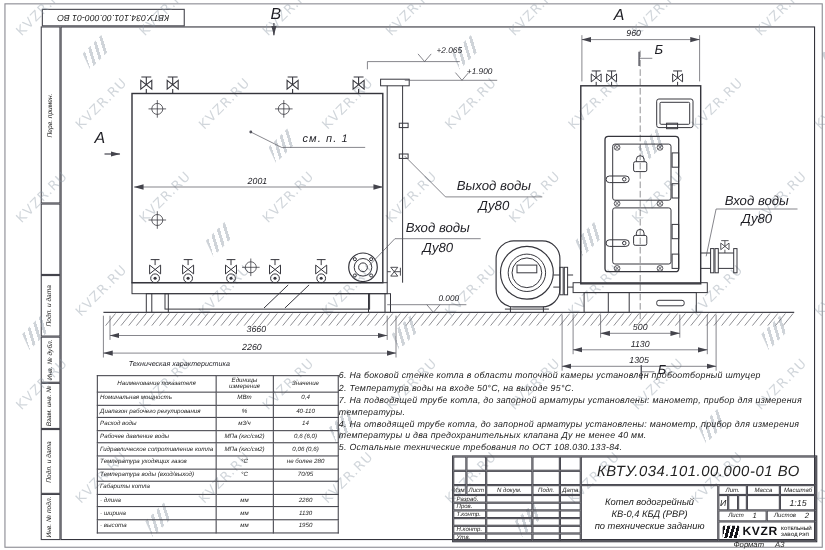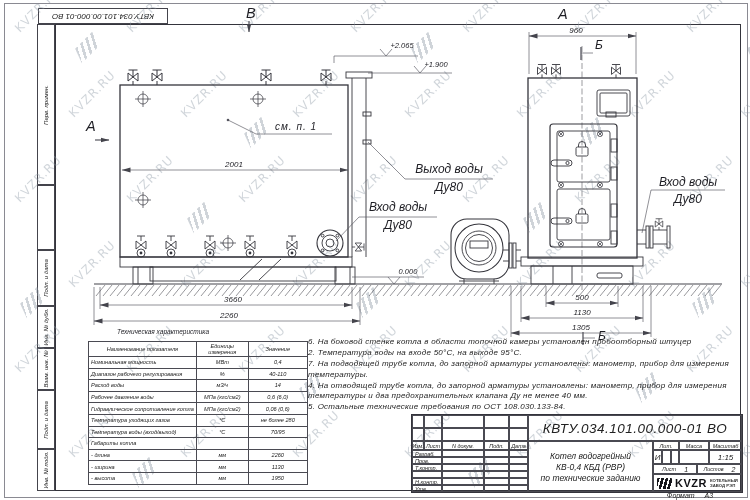--- a/index.html
+++ b/index.html
@@ -438,21 +438,21 @@
   <div class="t fs10 txtlayer" style="left:258px;top:122px;width:76px;text-align:center;letter-spacing:1px;">см. п. 1</div>
 
   <div class="t fs8 c txtlayer" style="left:212px;top:161px;width:44px;">2001</div>
   <div class="t fs8 c txtlayer" style="left:211px;top:296px;width:44px;">3660</div>
   <div class="t fs8 c txtlayer" style="left:205px;top:312px;width:48px;">2260</div>
   <div class="t fs8 c txtlayer" style="left:562px;top:27px;width:28px;">960</div>
   <div class="t fs8 c txtlayer" style="left:560px;top:294px;width:44px;">500</div>
   <div class="t fs8 c txtlayer" style="left:558px;top:309px;width:48px;">1130</div>
   <div class="t fs8 c txtlayer" style="left:557px;top:324px;width:48px;">1305</div>
 
-  <div class="t fs75 c txtlayer" style="left:384px;top:42px;width:36px;">+2.065</div>
+  <div class="t fs75 c txtlayer" style="left:384px;top:42px;width:36px;text-align:right;">+2.065</div>
   <div class="t fs75 c txtlayer" style="left:416px;top:61px;width:40px;">+1.900</div>
   <div class="t fs75 c txtlayer" style="left:390px;top:268px;width:36px;">0.000</div>
 
   <div class="t fs12 c txtlayer" style="left:404px;top:163px;width:90px;">Выход воды</div>
   <div class="t fs12 c txtlayer" style="left:404px;top:181px;width:90px;">Ду80</div>
   <div class="t fs12 c txtlayer" style="left:358px;top:201px;width:80px;">Вход воды</div>
   <div class="t fs12 c txtlayer" style="left:358px;top:219px;width:80px;">Ду80</div>
   <div class="t fs12 c txtlayer" style="left:650px;top:176px;width:76px;">Вход воды</div>
   <div class="t fs12 c txtlayer" style="left:650px;top:193px;width:76px;">Ду80</div>
 

